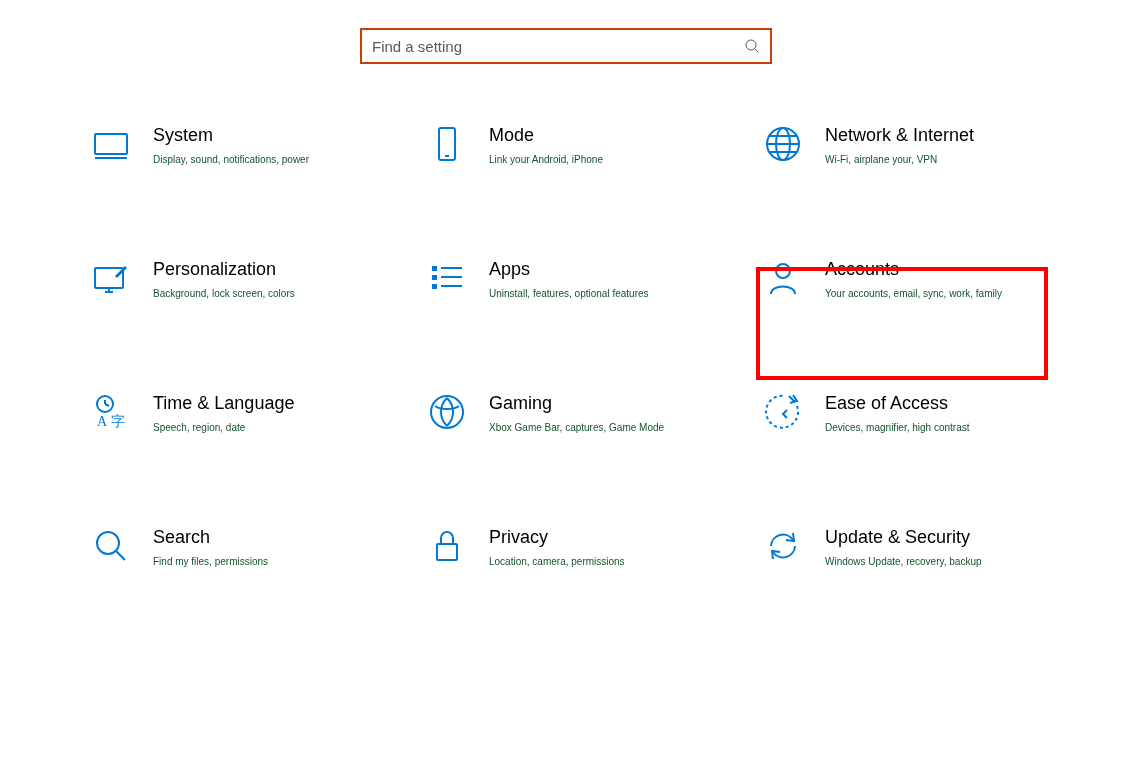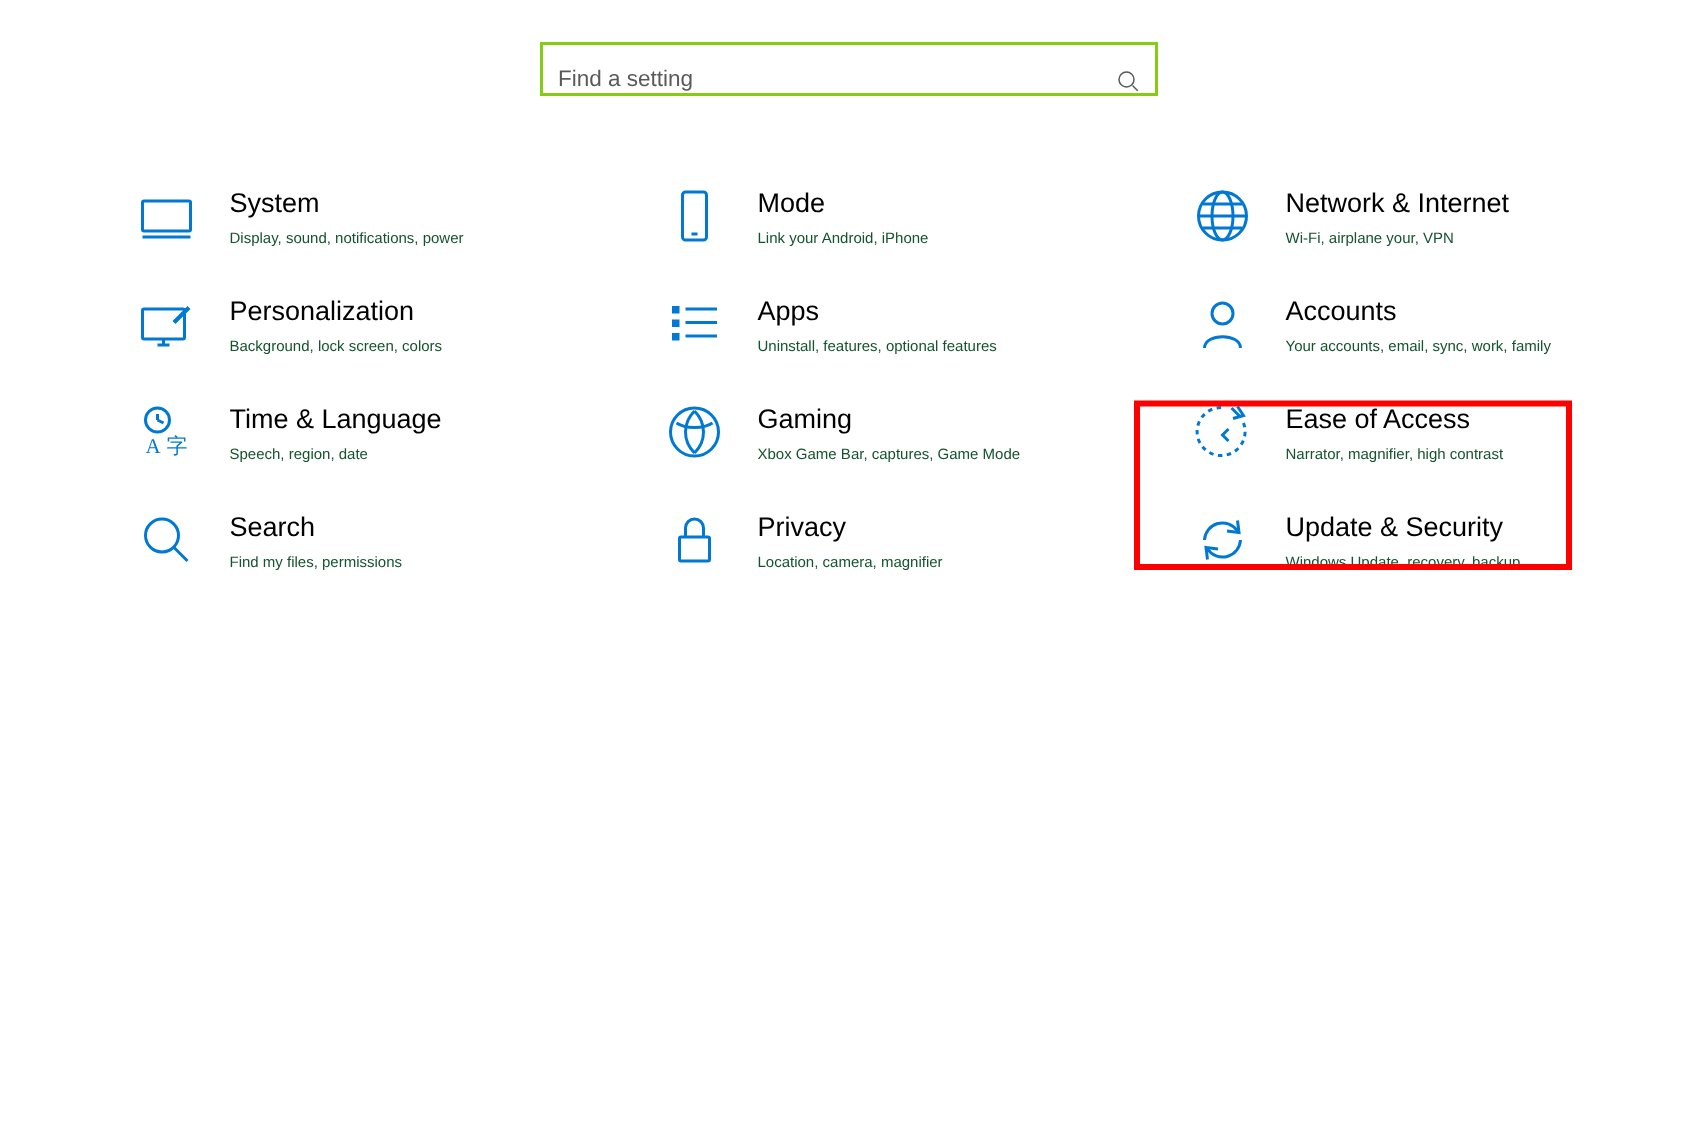--- a/index.html
+++ b/index.html
@@ -13,23 +13,23 @@
   }
   .search-wrap {
     display: flex;
     justify-content: center;
     padding-top: 28px;
     padding-bottom: 60px;
   }
   .search-box {
     width: 412px;
     height: 36px;
-    border: 2px solid #84cc16;
-    display: flex;
-    align-items: flex-end;
+    border: 2px solid #c2410c;
+    display: flex;
+    align-items: center;
     justify-content: space-between;
     padding: 0 10px 0 8px;
   }
   .search-input {
     border: none;
     outline: none;
     font-size: 15px;
     color: #5a5a5a;
     width: 370px;
     background: transparent;
@@ -37,21 +37,20 @@
   .search-input::placeholder { color: #5a5a5a; }
   .search-icon svg { display: block; }
   .grid {
     display: grid;
     grid-template-columns: repeat(3, 336px);
     column-gap: 0;
     row-gap: 78px;
     margin: 0 auto;
     width: 1054px;
     padding-left: 52px;
-    gap: 16px;
   }
   .tile {
     display: flex;
     align-items: flex-start;
     gap: 22px;
     cursor: pointer;
     min-height: 56px;
     position: relative;
   }
   .tile-icon {
@@ -222,21 +221,21 @@
     <div class="tile-icon">
       <svg width="40" height="40" viewBox="0 0 40 40" fill="none" stroke="#0078d4" stroke-width="2">
         <path d="M34 14 A16 16 0 1 1 22 4" stroke-dasharray="3 3"></path>
         <path d="M26 4 L32 10"></path>
         <polyline points="30,3 34,9 27,11" fill="none"></polyline>
         <path d="M24 18 L20 22 L24 26"></path>
       </svg>
     </div>
     <div class="tile-text">
       <div class="tile-title">Ease of Access</div>
-      <div class="tile-sub">Narrator, magnifier, high contrast</div>
+      <div class="tile-sub">Devices, magnifier, high contrast</div>
     </div>
   </div>
 
   <div class="tile">
     <div class="tile-icon">
       <svg width="40" height="40" viewBox="0 0 40 40" fill="none" stroke="#0078d4" stroke-width="2">
         <circle cx="17" cy="17" r="11"></circle>
         <line x1="25" y1="25" x2="34" y2="34"></line>
       </svg>
     </div>
@@ -248,21 +247,21 @@
 
   <div class="tile">
     <div class="tile-icon">
       <svg width="40" height="40" viewBox="0 0 40 40" fill="none" stroke="#0078d4" stroke-width="2">
         <rect x="10" y="18" width="20" height="16" rx="1"></rect>
         <path d="M14 18 V12 a6 6 0 0 1 12 0 V18"></path>
       </svg>
     </div>
     <div class="tile-text">
       <div class="tile-title">Privacy</div>
-      <div class="tile-sub">Location, camera, magnifier</div>
+      <div class="tile-sub">Location, camera, permissions</div>
     </div>
   </div>
 
   <div class="tile">
     <div class="tile-icon">
       <svg width="40" height="40" viewBox="0 0 40 40" fill="none" stroke="#0078d4" stroke-width="2">
         <path d="M8 20 A12 12 0 0 1 30 14"></path>
         <polyline points="30,7 31,15 23,14" fill="none"></polyline>
         <path d="M32 20 A12 12 0 0 1 10 26"></path>
         <polyline points="10,33 9,25 17,26" fill="none"></polyline>

